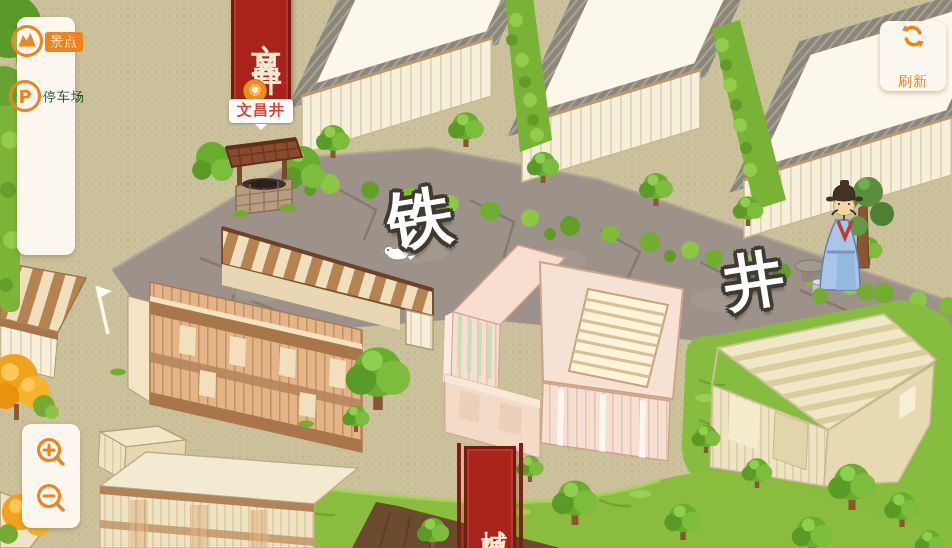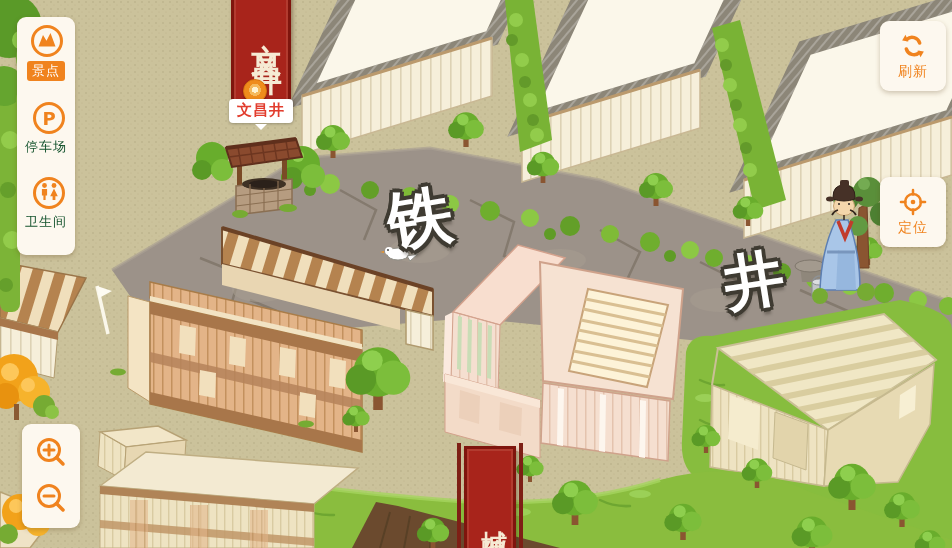--- a/index.html
+++ b/index.html
@@ -5,31 +5,31 @@
   html,body{margin:0;padding:0;background:#222;}
   .stage{position:relative;width:952px;height:548px;overflow:hidden;background:#cbc29b;
          font-family:"DejaVu Sans",sans-serif;}
   .stage svg.map{position:absolute;left:0;top:0;z-index:0;}
 
   
   .panel{position:absolute;background:#fdf8ef;border-radius:9px;
          box-shadow:0 2px 5px rgba(90,60,20,.28);display:flex;flex-direction:column;
          align-items:center;z-index:6;}
   .side-panel{left:17px;top:17px;width:58px;height:232px;padding-top:6px;}
-  .side-item{display:flex;flex-direction:column;align-items:flex-end;cursor:pointer;}
+  .side-item{display:flex;flex-direction:row;align-items:center;cursor:pointer;}
   .side-item + .side-item{margin-top:19px;}
   .side-item .lbl{font-size:13px;color:#14532d;margin-top:2px;white-space:nowrap;letter-spacing:1px;}
   .side-item.active .lbl{background:#f0831e;color:#fff;border-radius:3px;padding:1px 5px;}
   .icon-36{width:36px;height:36px;display:block;}
   .icon-30{width:30px;height:30px;display:block;}
 
   .zoom-panel{left:22px;top:424px;width:58px;height:104px;justify-content:space-evenly;}
   .zoom-btn{cursor:pointer;display:flex;}
 
-  .ctrl-btn{left:880px;width:66px;height:70px;justify-content:center;cursor:pointer;}
+  .ctrl-btn{left:880px;width:66px;height:70px;justify-content:space-between;cursor:pointer;}
   .ctrl-btn .lbl{font-size:14px;color:#f0831e;margin-top:2px;letter-spacing:1px;}
   #btn-refresh{top:21px;} #btn-route{top:99px;} #btn-locate{top:177px;}
 
   
   .street-char{position:absolute;z-index:2;color:#fff;font-weight:bold;
     font-family:"DejaVu Sans",sans-serif;line-height:1;
     text-shadow:-4px 0 #3f3b32,4px 0 #3f3b32,0 -4px #3f3b32,0 4px #3f3b32,
       -3px -3px #3f3b32,3px -3px #3f3b32,-3px 3px #3f3b32,3px 3px #3f3b32,
       0 7px 3px rgba(40,35,25,.35);}
   #char-tie{left:388px;top:186px;font-size:64px;transform:rotate(-9deg);}
@@ -481,32 +481,20 @@
     </svg>
     <span class="lbl">景点</span>
   </div>
   <div class="side-item">
     <svg class="icon-36" viewBox="0 0 36 36">
       <circle cx="18" cy="18" r="14.5" fill="none" stroke="#f0831e" stroke-width="3"></circle>
       <text x="18" y="24.5" text-anchor="middle" font-size="18" font-weight="bold" font-family="DejaVu Sans, sans-serif" fill="#f0831e">P</text>
     </svg>
     <span class="lbl">停车场</span>
   </div>
-  <div class="side-item">
-    <svg class="icon-36" viewBox="0 0 36 36">
-      <circle cx="18" cy="18" r="14.5" fill="none" stroke="#f0831e" stroke-width="3"></circle>
-      <g fill="#f0831e">
-        <circle cx="13.5" cy="10.5" r="2.4"></circle>
-        <path d="M10.9 14 h5.2 v6.5 h-1.5 v4.5 h-2.2 v-4.5 h-1.5 Z"></path>
-        <circle cx="23" cy="10.5" r="2.4"></circle>
-        <path d="M23 13.5 l3.8 7.8 h-2.4 v3.7 h-2.8 v-3.7 h-2.4 Z"></path>
-      </g>
-    </svg>
-    <span class="lbl">卫生间</span>
-  </div>
 </div>
 
 <div class="panel zoom-panel">
   <span class="zoom-btn">
     <svg class="icon-36" viewBox="0 0 36 36">
       <circle cx="16" cy="15" r="10.5" fill="none" stroke="#f0831e" stroke-width="3"></circle>
       <line x1="23.5" y1="22.5" x2="30" y2="29" stroke="#f0831e" stroke-width="3.5" stroke-linecap="round"></line>
       <line x1="11" y1="15" x2="21" y2="15" stroke="#f0831e" stroke-width="3" stroke-linecap="round"></line>
       <line x1="16" y1="10" x2="16" y2="20" stroke="#f0831e" stroke-width="3" stroke-linecap="round"></line>
     </svg>
@@ -526,27 +514,14 @@
       <path d="M26 14.5 A9.5 9.5 0 0 0 10.5 10"></path>
       <path d="M10 21.5 A9.5 9.5 0 0 0 25.5 26"></path>
     </g>
     <polygon points="5,11.5 12.5,12.5 9,4.5" fill="#f0831e"></polygon>
     <polygon points="31,24.5 23.5,23.5 27,31.5" fill="#f0831e"></polygon>
   </svg>
   <span class="lbl">刷新</span>
 </div>
 
 
-<div class="panel ctrl-btn" id="btn-locate">
-  <svg class="icon-30" viewBox="0 0 36 36">
-    <circle cx="18" cy="18" r="9.5" fill="none" stroke="#f0831e" stroke-width="3"></circle>
-    <g stroke="#f0831e" stroke-width="3" stroke-linecap="round">
-      <line x1="18" y1="3.5" x2="18" y2="9"></line>
-          <line x1="18" y1="27" x2="18" y2="32.5"></line>
-      <line x1="3.5" y1="18" x2="9" y2="18"></line>
-          <line x1="27" y1="18" x2="32.5" y2="18"></line>
-    </g>
-    <circle cx="18" cy="18" r="2.8" fill="#f0831e"></circle>
-  </svg>
-  <span class="lbl">定位</span>
+
 </div>
 
-</div>
-
 </body></html>

